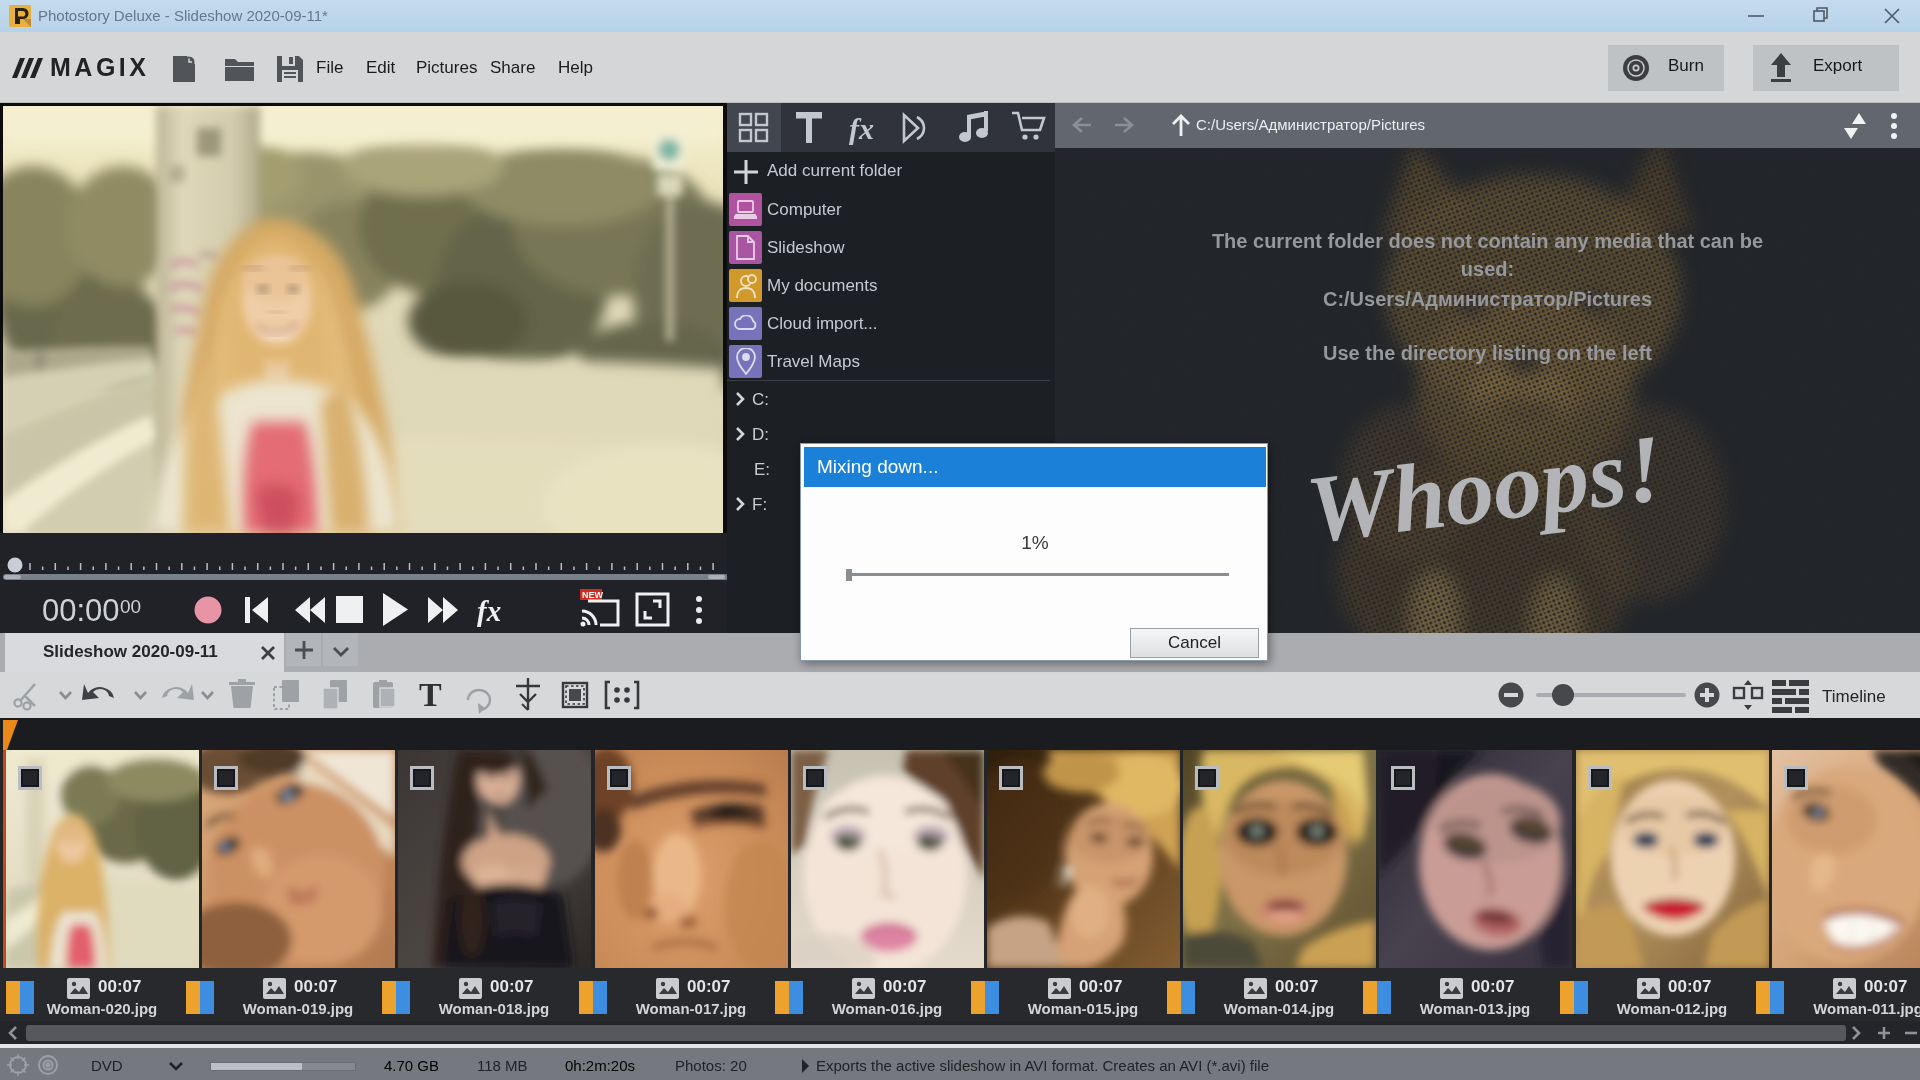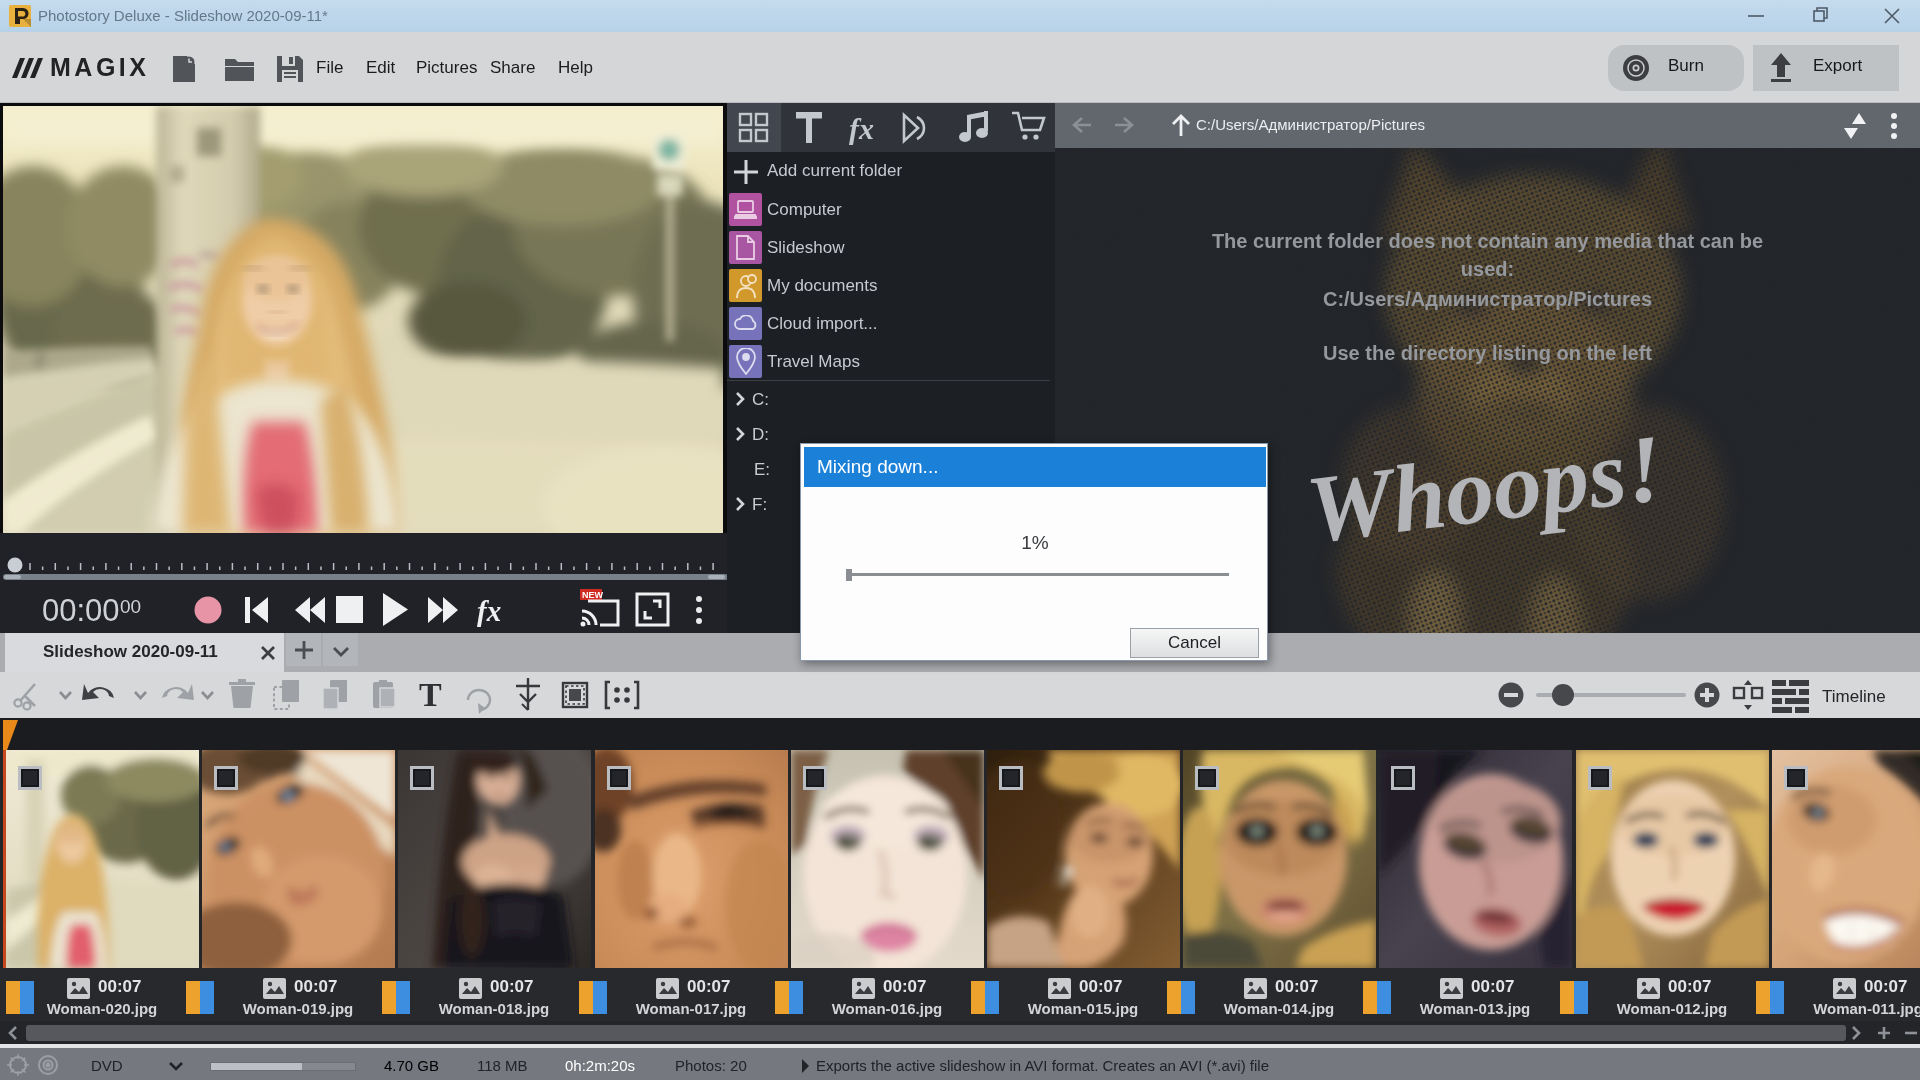--- a/index.html
+++ b/index.html
@@ -75,21 +75,21 @@
           <rect x="5" y="17" width="16" height="12" fill="#d5d6d8"></rect>
           <rect x="7" y="19" width="12" height="2" fill="#515459"></rect>
           <rect x="7" y="23" width="12" height="2" fill="#515459"></rect>
         </g>
  </svg>
  <div class="abs menuitem" style="left:316px">File</div>
  <div class="abs menuitem" style="left:366px">Edit</div>
  <div class="abs menuitem" style="left:416px">Pictures</div>
  <div class="abs menuitem" style="left:490px">Share</div>
  <div class="abs menuitem" style="left:558px">Help</div>
- <div class="abs topbtn" style="left:1608px;width:136px;border-radius:16px;">
+ <div class="abs topbtn" style="left:1608px;width:116px;">
    <svg class="abs" style="left:14px;top:9px" width="28" height="28">
           <circle cx="14" cy="14" r="13" fill="#3c3e42"></circle>
           <circle cx="14" cy="14" r="8" fill="none" stroke="#caccce" stroke-width="1.5"></circle>
           <circle cx="14" cy="14" r="3.5" fill="#caccce"></circle>
           <circle cx="14" cy="14" r="1.8" fill="#3c3e42"></circle>
         </svg>
    <div class="abs" style="left:60px;top:11px">Burn</div>
  </div>
  <div class="abs topbtn" style="left:1753px;width:146px;">
    <svg class="abs" style="left:14px;top:8px" width="28" height="30" fill="#3c3e42">
@@ -1021,21 +1021,21 @@
  </svg>
  <div class="abs" style="left:91px;top:9px;font-size:15px;color:#212327">DVD</div>
  <svg class="abs" style="left:168px;top:13px" width="16" height="11" fill="none" stroke="#212327" stroke-width="2.6">
         <path d="M2 2 l6 6 l6 -6"></path>
       </svg>
  <div class="abs" style="left:210px;top:14px;width:146px;height:9px;background:#85888d;border:1px solid #6a6d72">
   <div style="width:63%;height:100%;background:#bcbfc3"></div>
  </div>
  <div class="abs" style="left:384px;top:9px;font-size:15px;color:#000000">4.70 GB</div>
  <div class="abs" style="left:477px;top:9px;font-size:15px;color:#212327">118 MB</div>
- <div class="abs" style="left:565px;top:9px;font-size:15px;color:#ffffff">0h:2m:20s</div>
+ <div class="abs" style="left:565px;top:9px;font-size:15px;color:#000000">0h:2m:20s</div>
  <div class="abs" style="left:675px;top:9px;font-size:15px;color:#212327">Photos: 20</div>
  <svg class="abs" style="left:800px;top:10px" width="10" height="16" fill="#212327">
         <path d="M2 1 l7 7 l-7 7 z"></path>
       </svg>
  <div class="abs" style="left:816px;top:9px;font-size:15px;color:#212327">Exports the active slideshow in AVI format. Creates an AVI (*.avi) file</div>
 </div>
 <div class="abs" id="dialog" style="left:800px;top:443px;width:468px;height:218px;background:#fdfdfd;border:1px solid #8a98ac;box-shadow:2px 3px 9px rgba(0,0,0,0.4)">
  <div class="abs" style="left:3px;top:3px;width:462px;height:40px;background:#1a80d8"></div>
  <div class="abs" style="left:16px;top:12px;font-size:19px;color:#fff">Mixing down...</div>
  <div class="abs" style="left:0;top:88px;width:468px;text-align:center;font-size:19px;color:#3a3c40">1%</div>

